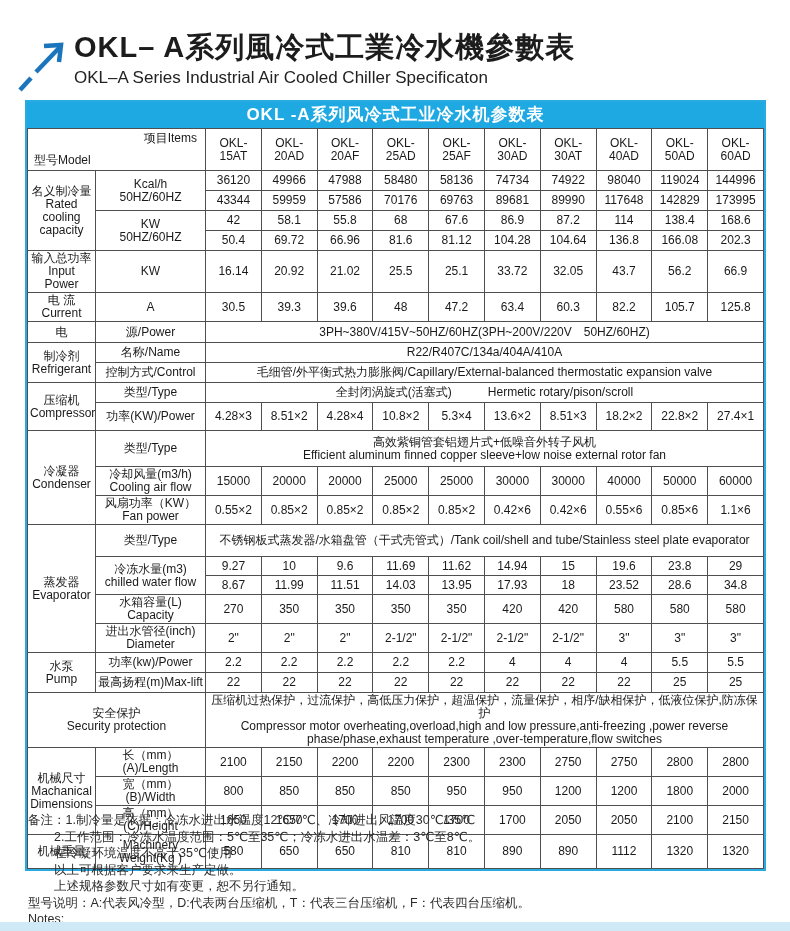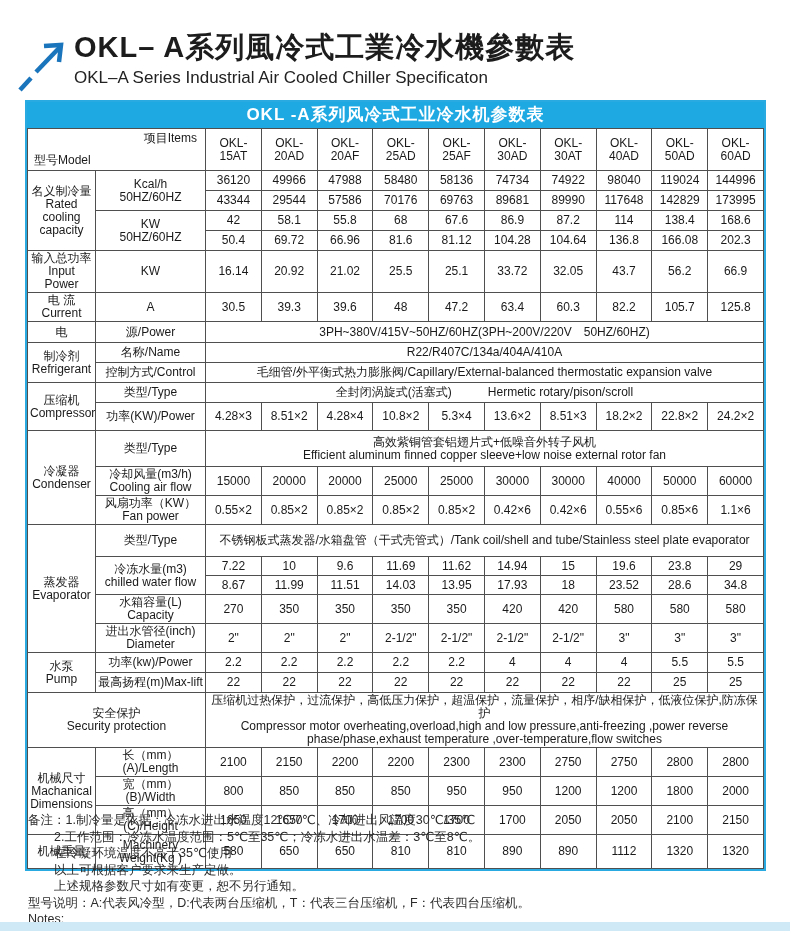--- a/index.html
+++ b/index.html
@@ -122,21 +122,21 @@
           <td>58480</td>
           <td>58136</td>
           <td>74734</td>
           <td>74922</td>
           <td>98040</td>
           <td>119024</td>
           <td>144996</td>
         </tr>
         <tr style="height: 20px;">
           <td>43344</td>
-          <td>29544</td>
+          <td>59959</td>
           <td>57586</td>
           <td>70176</td>
           <td>69763</td>
           <td>89681</td>
           <td>89990</td>
           <td>117648</td>
           <td>142829</td>
           <td>173995</td>
         </tr>
         <tr style="height: 20px;">
@@ -220,21 +220,21 @@
           <td>功率(KW)/Power</td>
           <td>4.28×3</td>
           <td>8.51×2</td>
           <td>4.28×4</td>
           <td>10.8×2</td>
           <td>5.3×4</td>
           <td>13.6×2</td>
           <td>8.51×3</td>
           <td>18.2×2</td>
           <td>22.8×2</td>
-          <td>24.2×2</td>
+          <td>27.4×1</td>
         </tr>
         <tr style="height: 36px;">
           <td rowspan="3">冷凝器
 Condenser</td>
           <td class="g">类型/Type</td>
           <td colspan="10" class="g">高效紫铜管套铝翅片式+低噪音外转子风机
 Efficient aluminum finned copper sleeve+low noise external rotor fan</td>
         </tr>
         <tr style="height: 28px;">
           <td>冷却风量(m3/h)
@@ -266,21 +266,21 @@
         </tr>
         <tr style="height: 32px;">
           <td rowspan="5" class="g">蒸发器
 Evaporator</td>
           <td class="g">类型/Type</td>
           <td colspan="10" class="g sm">不锈钢板式蒸发器/水箱盘管（干式壳管式）/Tank coil/shell and tube/Stainless steel plate evaporator</td>
         </tr>
         <tr style="height: 19px;">
           <td rowspan="2">冷冻水量(m3)
 chilled water flow</td>
-          <td>7.22</td>
+          <td>9.27</td>
           <td>10</td>
           <td>9.6</td>
           <td>11.69</td>
           <td>11.62</td>
           <td>14.94</td>
           <td>15</td>
           <td>19.6</td>
           <td>23.8</td>
           <td>29</td>
         </tr>

